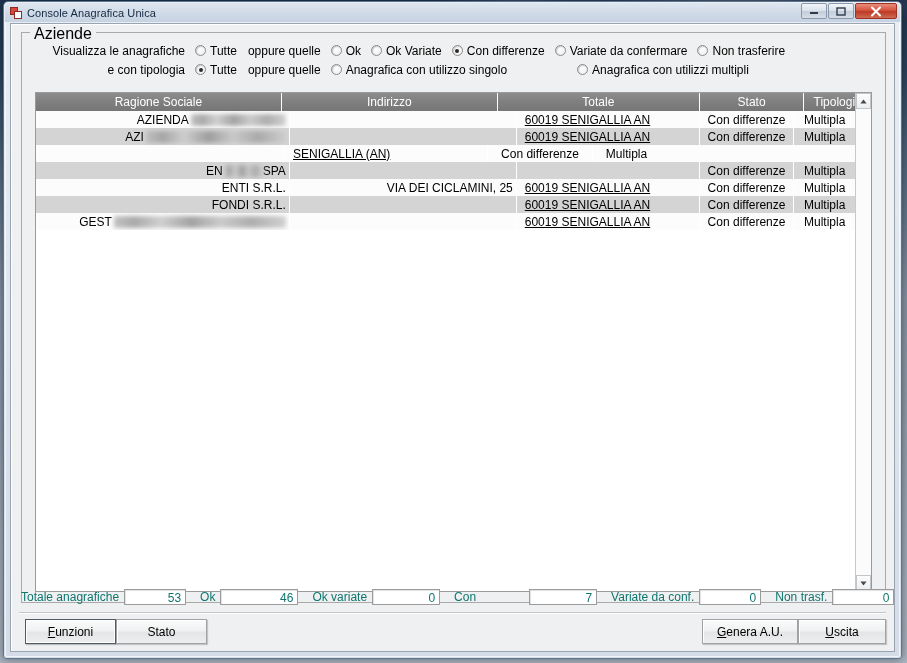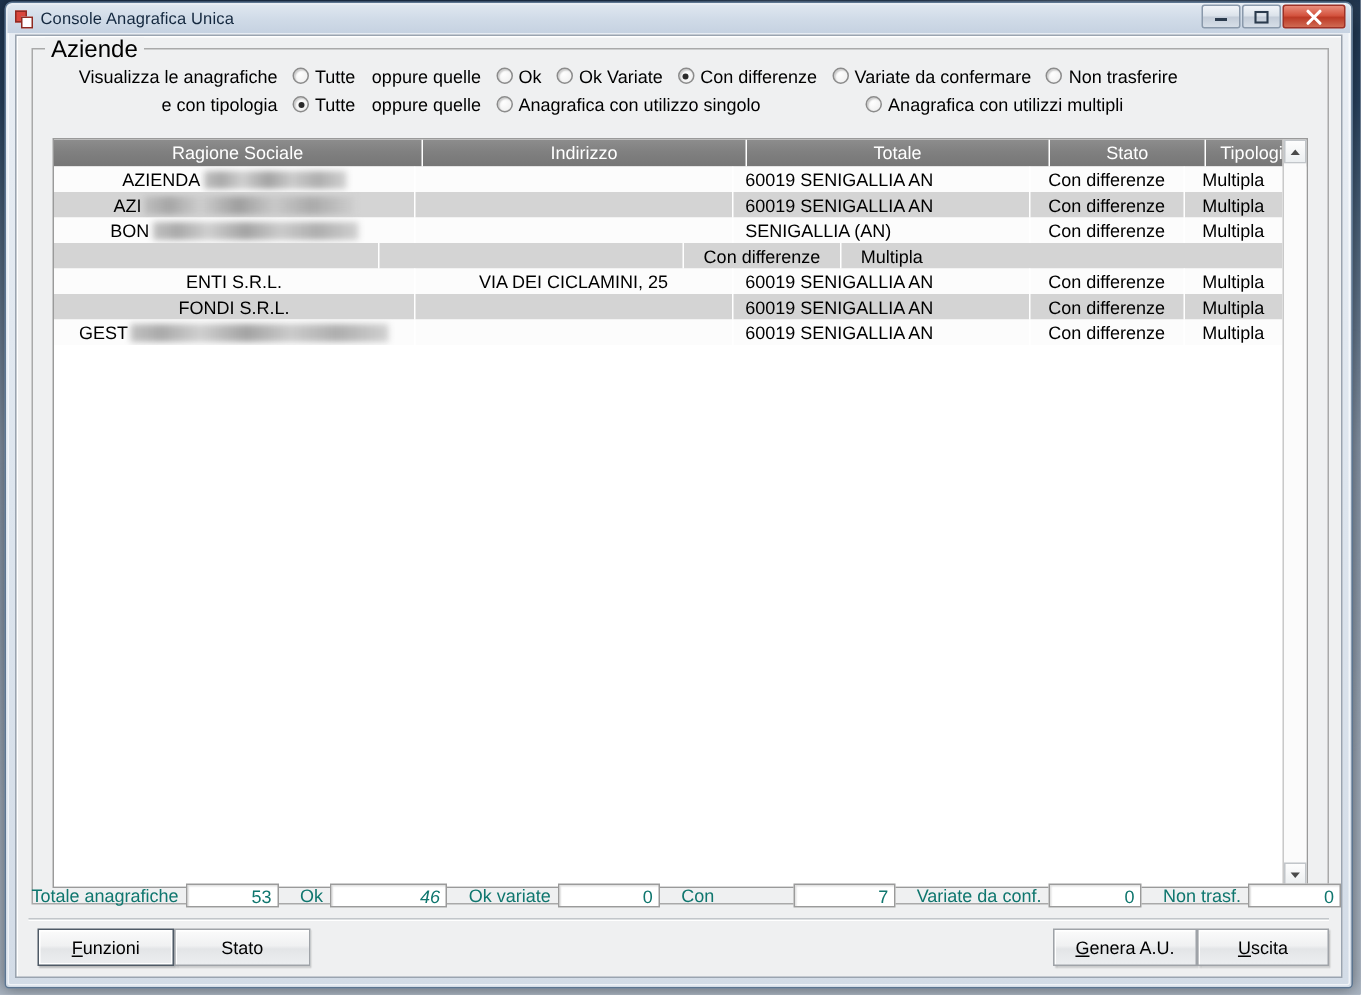--- a/index.html
+++ b/index.html
@@ -268,22 +268,22 @@
     padding: 0 3px;
     position: relative;
   }
   .grid-row .td.c-ragione   { width: 247px; border-right: 1px solid #ffffff; }
   .grid-row .td.c-indirizzo { width: 217px; border-right: 1px solid #ffffff; }
   .grid-row .td.c-comune    { width: 203px; border-right: 1px solid #ffffff; }
   .grid-row .td.c-stato     { width: 105px; border-right: 1px solid #ffffff; }
   .grid-row .td.c-tipologia { width: 67px; }
 
   .grid-row .td.c-ragione,
-  .grid-row .td.c-indirizzo { justify-content: center; }
-  .grid-row .td.c-comune    { justify-content: flex-start; padding-left: 8px; }
+  .grid-row .td.c-indirizzo { justify-content: flex-end; margin-left: 32px; }
+  .grid-row .td.c-comune    { justify-content: flex-start; padding-left: 8px; text-decoration: underline; }
   .grid-row .td.c-stato,
   .grid-row .td.c-tipologia { justify-content: center; }
 
   
   .redact {
     display: inline-block;
     height: 12px;
     margin-left: 2px;
     border-radius: 1px;
     background: linear-gradient(90deg,
@@ -342,21 +342,21 @@
     border: 1px solid #9b9b9b;
     background: #ffffff;
     height: 16px;
     line-height: 16px;
     text-align: right;
     padding-right: 4px;
     box-sizing: border-box;
     box-shadow: inset 1px 1px 1px rgba(0,0,0,.12);
   }
   .counter.c-tot .cbox  { width: 62px; }
-  .counter.c-ok .cbox   { width: 78px; font-style: italic; }
+  .counter.c-ok .cbox   { width: 78px; }
   .counter.c-okv .cbox  { width: 68px; }
   .counter.c-con .cbox  { width: 68px; }
   .counter.c-vdc .cbox  { width: 62px; }
   .counter.c-nt .cbox   { width: 62px; }
   .counter.c-ok   { margin-left: 14px; }
   .counter.c-okv  { margin-left: 14px; }
   .counter.c-con  { margin-left: 14px; gap: 24px; }
   .counter.c-con .clabel { width: 46px; }
   .counter.c-vdc  { margin-left: 14px; }
   .counter.c-nt   { margin-left: 14px; }
@@ -526,30 +526,31 @@
               <div class="td c-ragione">
                 <span>AZI</span>
                 <span class="redact" style="width: 140px;"></span>
               </div>
               <div class="td c-indirizzo"></div>
               <div class="td c-comune">60019 SENIGALLIA AN</div>
               <div class="td c-stato">Con differenze</div>
               <div class="td c-tipologia">Multipla</div>
             </div>
             <div class="grid-row odd">
-              <div class="td c-ragione">
-                <span>BON</span>
-                <span class="redact" style="width: 137px;"></span>
-              </div>
               <div class="td c-indirizzo"></div>
               <div class="td c-comune">SENIGALLIA (AN)</div>
               <div class="td c-stato">Con differenze</div>
               <div class="td c-tipologia">Multipla</div>
             </div>
             <div class="grid-row even">
+              <div class="td c-ragione">
+                <span>EN</span>
+                <span class="redact" style="width: 38px;"></span>
+                <span> SPA</span>
+              </div>
               <div class="td c-indirizzo"></div>
               <div class="td c-comune"></div>
               <div class="td c-stato">Con differenze</div>
               <div class="td c-tipologia">Multipla</div>
             </div>
             <div class="grid-row odd">
               <div class="td c-ragione">
                 <span>ENTI S.R.L.</span>
               </div>
               <div class="td c-indirizzo">VIA DEI CICLAMINI, 25</div>

